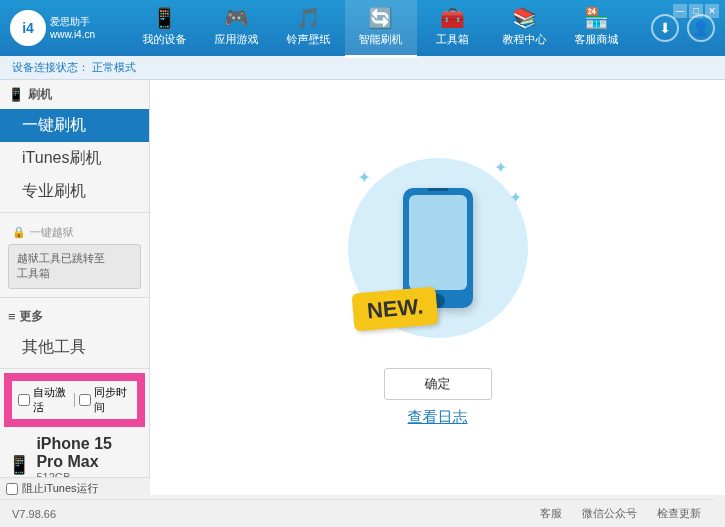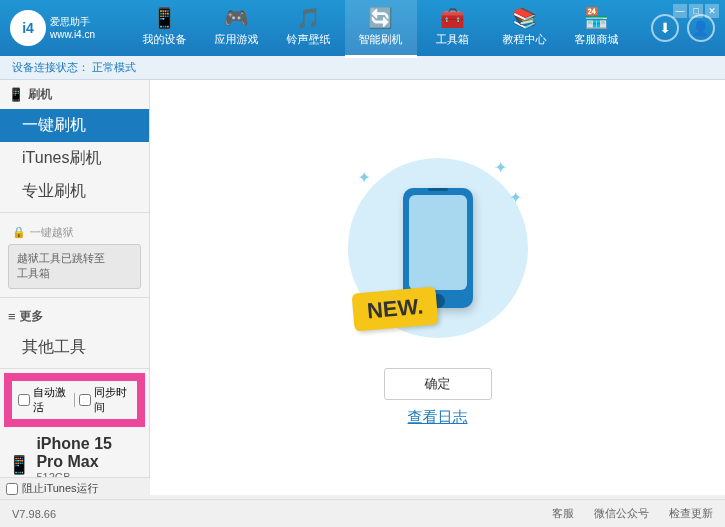--- a/index.html
+++ b/index.html
@@ -472,21 +472,21 @@
     <div class="device-info">
       <span class="device-icon">📱</span>
       <div class="device-text">
         <div class="device-name">iPhone 15 Pro Max</div>
         <div class="device-storage">512GB</div>
         <div class="device-type">iPhone</div>
       </div>
     </div>
   </div>
 
-  <div class="footer" style="position:absolute; bottom:0; left:0; right:0;">
+  <div class="footer" style="position:absolute; bottom:0; left:0; right:12px;">
     <span class="footer-version">V7.98.66</span>
     <span class="footer-item">
       <span>客服</span>
     </span>
     <span class="footer-item">
       <span>微信公众号</span>
     </span>
     <span class="footer-item">
       <span>检查更新</span>
     </span>

